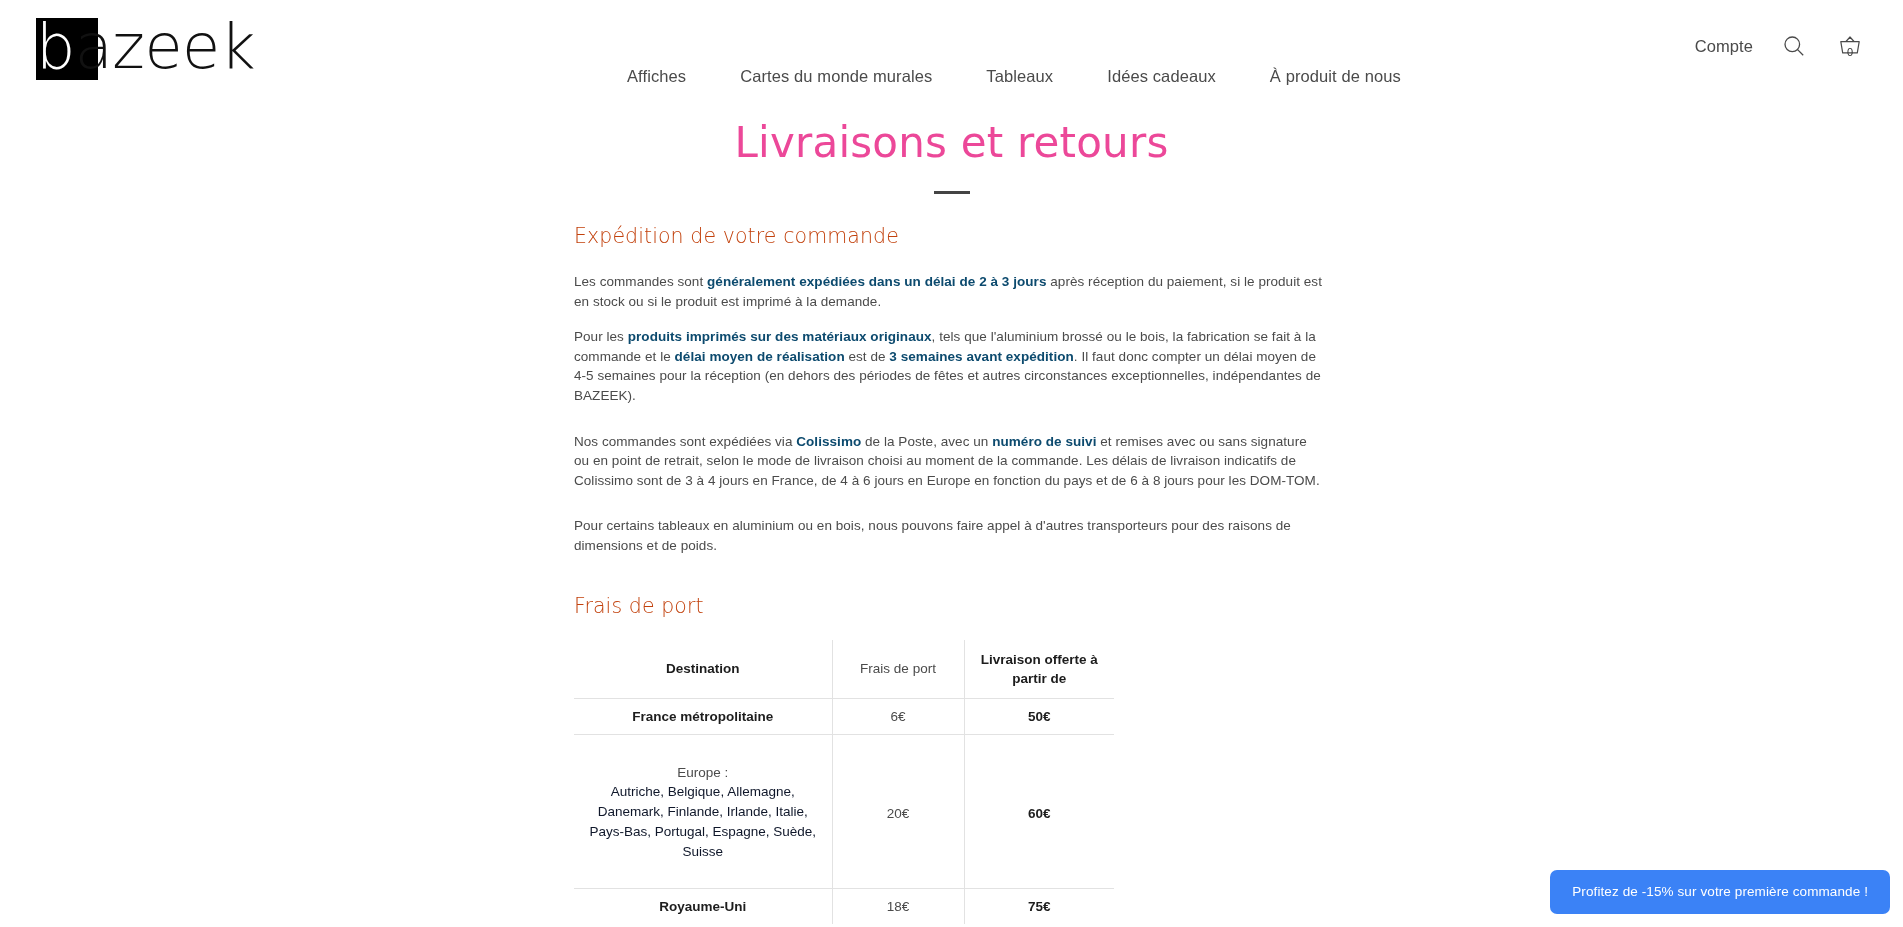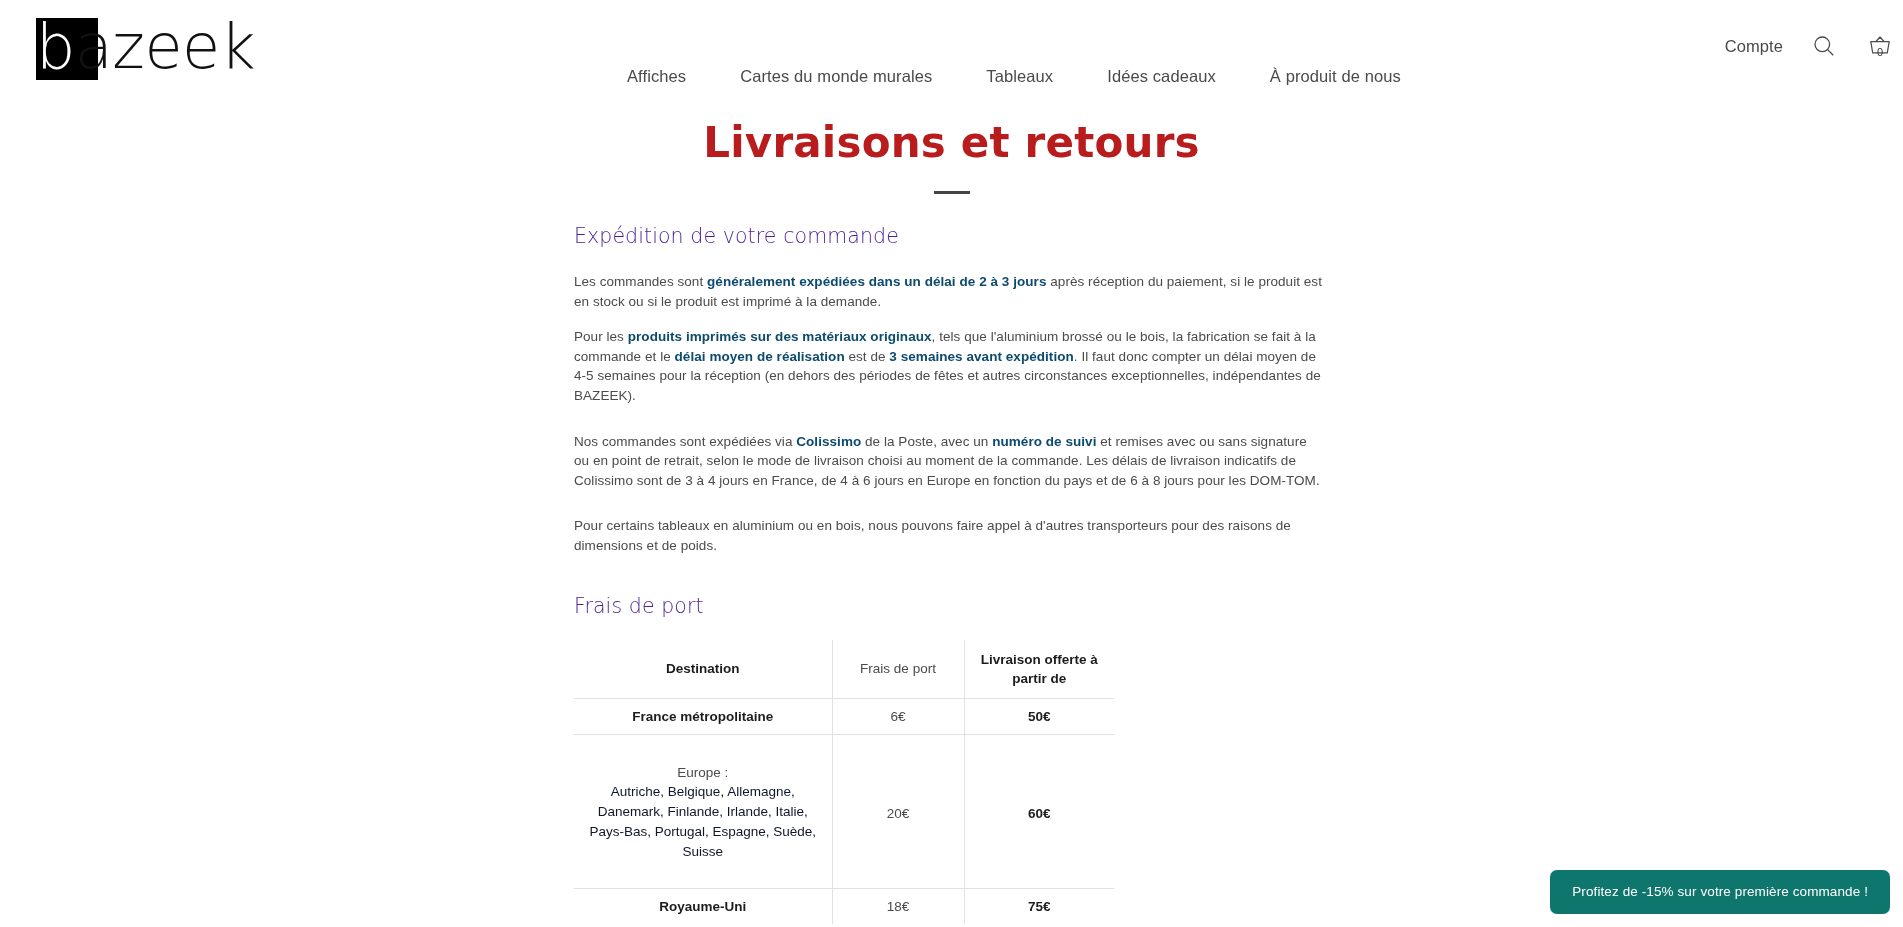--- a/index.html
+++ b/index.html
@@ -63,21 +63,21 @@
     font-size: 16.5px;
     color: #4a4a4a;
     padding: 6px 27px;
     white-space: nowrap;
     cursor: pointer;
     letter-spacing: 0.1px;
   }
 
   .header-right {
     position: absolute;
-    right: 8px;
+    right: 38px;
     top: 0;
     height: 92px;
     display: flex;
     align-items: center;
     gap: 26px;
   }
   .account-link {
     font-size: 16.5px;
     color: #4a4a4a;
     cursor: pointer;
@@ -100,24 +100,24 @@
   }
 
   
   .page-title-wrap {
     width: 100%;
     text-align: center;
     margin-top: 25px;
   }
   .page-title {
     font-family: "DejaVu Sans", sans-serif;
-    font-weight: 700;
+    font-weight: 400;
     font-size: 42px;
     line-height: 52px;
-    color: #b91c1c;
+    color: #ec4899;
     letter-spacing: 0.2px;
   }
   .title-rule {
     width: 36px;
     height: 3px;
     background: #444;
     margin: 22px auto 0 auto;
   }
 
   
@@ -125,21 +125,21 @@
     position: absolute;
     left: 574px;
     top: 222px;
     width: 748px;
   }
   .section-head {
     font-family: "DejaVu Sans", sans-serif;
     font-weight: 300;
     font-size: 20.5px;
     line-height: 28px;
-    color: #4c1d95;
+    color: #c2410c;
     margin-bottom: 22px;
     letter-spacing: 0.1px;
   }
   .section-head.second { margin-top: 36px; margin-bottom: 20px; }
 
   p.body {
     font-size: 13.5px;
     line-height: 19.6px;
     color: #4b4b4b;
     margin-bottom: 16px;
@@ -179,21 +179,21 @@
   .rates-table tr.tall td { padding-top: 30px; padding-bottom: 26px; }
   .dest-sub { font-weight: 400; color: #0f172a; line-height: 20px; display:block; }
   .dest-title { display:block; margin-bottom: 2px; }
   .rates-table tr:last-child td { border-bottom: none; }
 
   
   .promo-banner {
     position: absolute;
     right: 13px;
     bottom: 13px;
-    background: #0f766e;
+    background: #3b82f6;
     color: #ffffff;
     font-size: 13.5px;
     line-height: 18px;
     padding: 13px 22px;
     border-radius: 7px;
     cursor: pointer;
     white-space: nowrap;
     letter-spacing: 0.1px;
   }
 </style>

